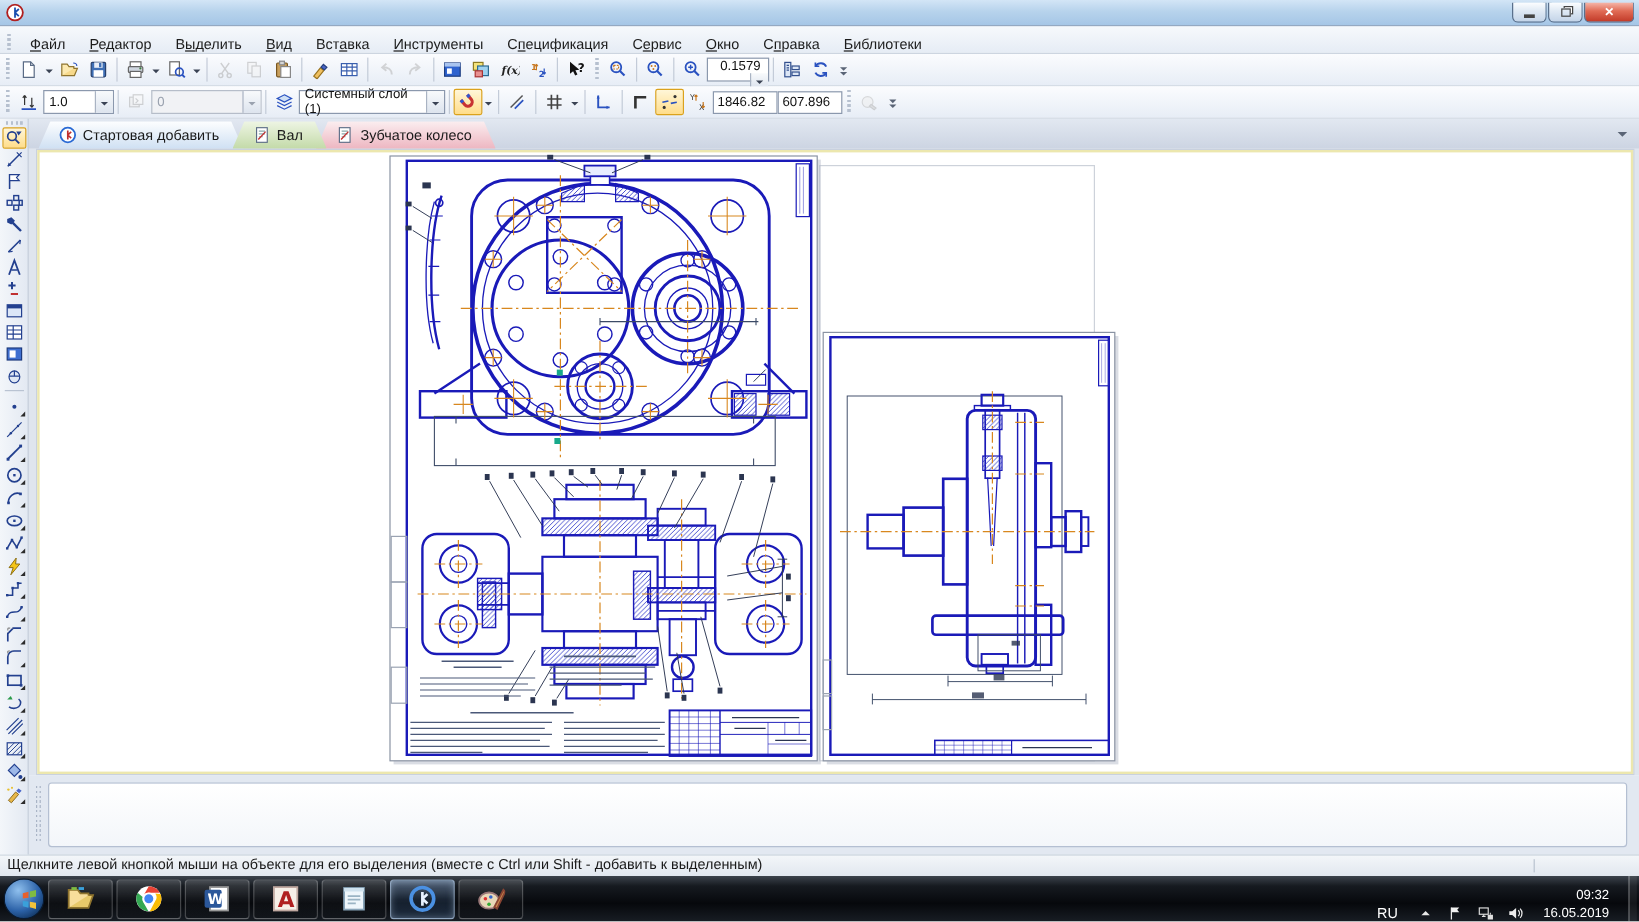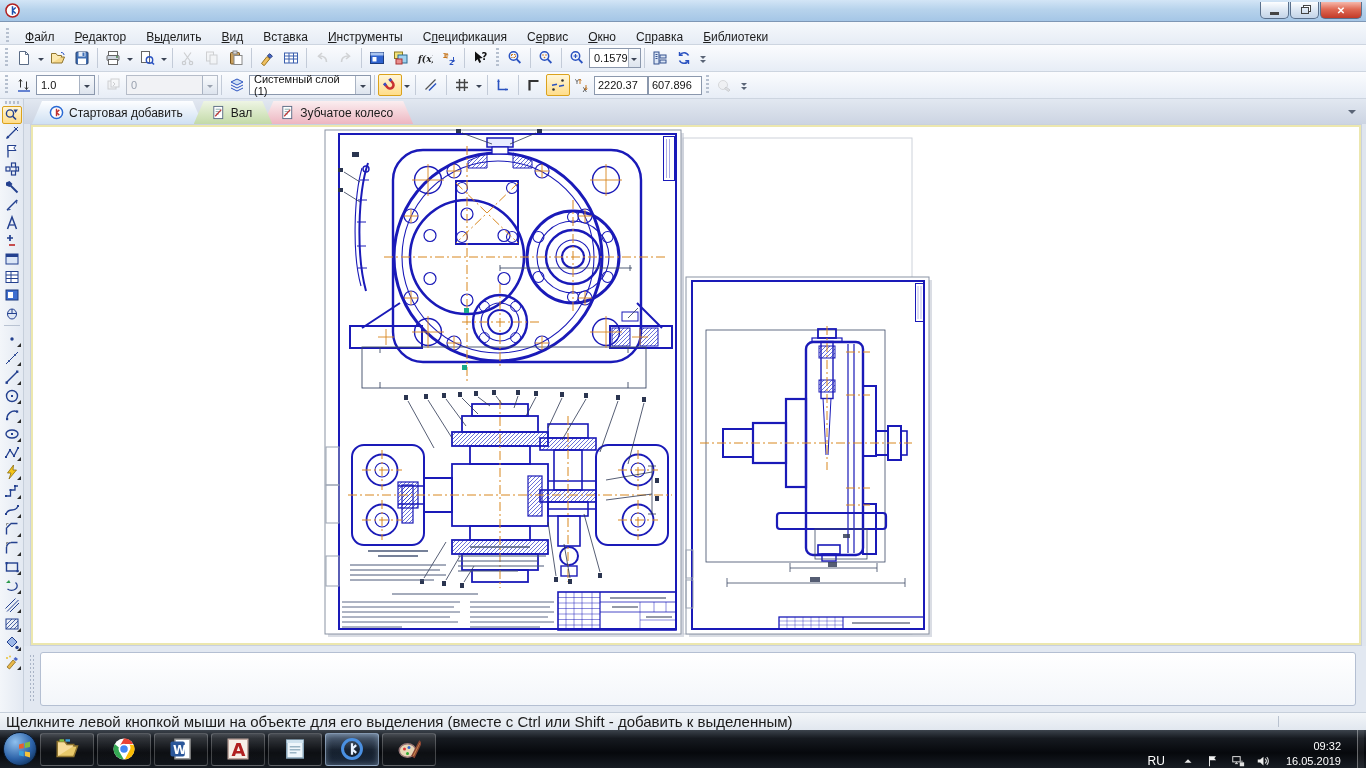--- a/index.html
+++ b/index.html
@@ -54,21 +54,21 @@
 .lsep{width:16px;height:1px;background:#b9c3d2;margin:3px 0;flex:0 0 auto}
 
 .workspace{top:124px;height:522px;background:#dfe5ee}
 .canvas{position:absolute;left:31px;top:1px;right:5px;bottom:1px;background:#fff;border:2px solid #ece7ae;box-shadow:0 0 0 1px #c9d1de}
 .worksvg{position:absolute;left:0;top:0;width:1366px;height:522px}
 
 .prop{top:646px;height:66px;background:#e2e8f1;display:flex;align-items:center;padding:0 10px 0 30px}
 .pgrip{width:4px;height:48px;margin-right:6px;background:repeating-linear-gradient(180deg,#a9b4c6 0 2px,transparent 2px 4px),repeating-linear-gradient(180deg,#a9b4c6 0 2px,transparent 2px 4px);background-size:1px 100%,1px 100%;background-position:0 0,3px 0;background-repeat:repeat-y}
 .prop-panel{flex:1;height:54px;background:linear-gradient(#ffffff,#f3f6fa);border:1px solid #b4bfd2;border-radius:3px}
 
-.statusbar{top:712px;height:18px;background:linear-gradient(#f3f6f9,#e1e7ef);border-top:1px solid #c6cfdb;display:flex;padding-left:6px;font-size:15px;color:#1a1a1a}
+.statusbar{top:712px;height:18px;background:linear-gradient(#f3f6f9,#e1e7ef);border-top:1px solid #c6cfdb;display:flex;padding-left:6px;font-size:12px;color:#1a1a1a}
 .sbsep{position:absolute;left:1278px;top:3px;bottom:3px;width:1px;background:#b9c2cf}
 
 .taskbar{top:730px;height:38px;background:linear-gradient(#3c434c,#161a20 22%,#06080c 60%,#181d24);display:flex;align-items:center;gap:3px;padding-left:3px}
 .orb{width:34px;height:34px;border-radius:50%;background:radial-gradient(circle at 35% 28%,#8fc0ee,#2c62a8 55%,#0b2a50 90%);border:1px solid #091a30;display:flex;align-items:center;justify-content:center;flex:0 0 auto}
 .tapp{width:54px;height:33px;border-radius:3px;display:flex;align-items:center;justify-content:center;background:linear-gradient(rgba(255,255,255,.14),rgba(255,255,255,.04) 50%,rgba(0,0,0,.12));border:1px solid rgba(255,255,255,.22);flex:0 0 auto}
 .tapp.active{background:linear-gradient(rgba(170,205,250,.4),rgba(100,150,210,.18) 50%,rgba(50,85,130,.3));border-color:rgba(200,225,255,.55);box-shadow:inset 0 0 6px rgba(200,225,255,.35)}
 .tray{margin-left:auto;display:flex;align-items:flex-end;gap:16px;color:#fff;padding-right:2px}
 .tray .lang{font-size:12px}
 .clock{text-align:right;font-size:11px;line-height:1.3}
 .showdesk{width:7px;height:38px;border-left:1px solid rgba(255,255,255,.35);background:rgba(255,255,255,.06)}
@@ -243,21 +243,21 @@
       </svg>
     </div>
     <div class="tsep"></div>
     <div class="tbtn">
       <svg width="16" height="16" viewBox="0 0 16 16">
         <circle cx="6.5" cy="6" r="4.2" fill="none" stroke="#2a52c0" stroke-width="1.5"></circle>
         <path d="M9.6 9.2l3.8 3.8" stroke="#2a52c0" stroke-width="1.8"></path>
         <path d="M4.5 6h4M6.5 4v4" stroke="#2a52c0" stroke-width="1.2"></path>
       </svg>
     </div>
-    <div class="combo" style="width: 52px;">
+    <div class="combo" style="width: 52px; flex-direction: column;">
       <span>0.1579</span>
       <span class="arr"></span>
     </div>
     <div class="tsep"></div>
     <div class="tbtn">
       <svg width="16" height="16" viewBox="0 0 16 16">
         <rect x="2" y="2" width="5" height="12" fill="#dce6f5" stroke="#33508e"></rect>
         <rect x="8" y="5" width="6" height="3" fill="#dce6f5" stroke="#33508e"></rect>
         <rect x="8" y="10" width="6" height="3" fill="#dce6f5" stroke="#33508e"></rect>
         <path d="M3.5 4.5h2M3.5 6.5h2M3.5 8.5h2" stroke="#33508e"></path>
@@ -358,21 +358,21 @@
       </svg>
     </div>
     <div class="tbtn">
       <svg width="16" height="16" viewBox="0 0 16 16">
         <text x="1" y="6.5" font-size="6.5" fill="#333" font-family="DejaVu Sans,sans-serif">Y</text>
         <text x="8.5" y="15" font-size="6.5" fill="#333" font-family="DejaVu Sans,sans-serif">X</text>
         <path d="M6 2v5M6 2L4.8 3.6M6 2l1.2 1.6" stroke="#c87820" fill="none"></path>
         <path d="M12 8v5M12 13l-1.2-1.6M12 13l1.2-1.6" stroke="#c87820" fill="none"></path>
       </svg>
     </div>
-    <div class="tfield">2220.37</div>
+    <div class="tfield">1846.82</div>
     <div class="tfield">607.896</div>
     <div class="tgrip"></div>
     <div class="tbtn disabled">
       <svg width="16" height="16" viewBox="0 0 16 16">
         <circle cx="6" cy="8" r="4.5" fill="#eee" stroke="#bbb"></circle>
         <path d="M9 10l4 3-1.5 1.5-4-3z" fill="#ccc" stroke="#aaa"></path>
       </svg>
     </div>
     <div class="tovf">
       <i></i>

